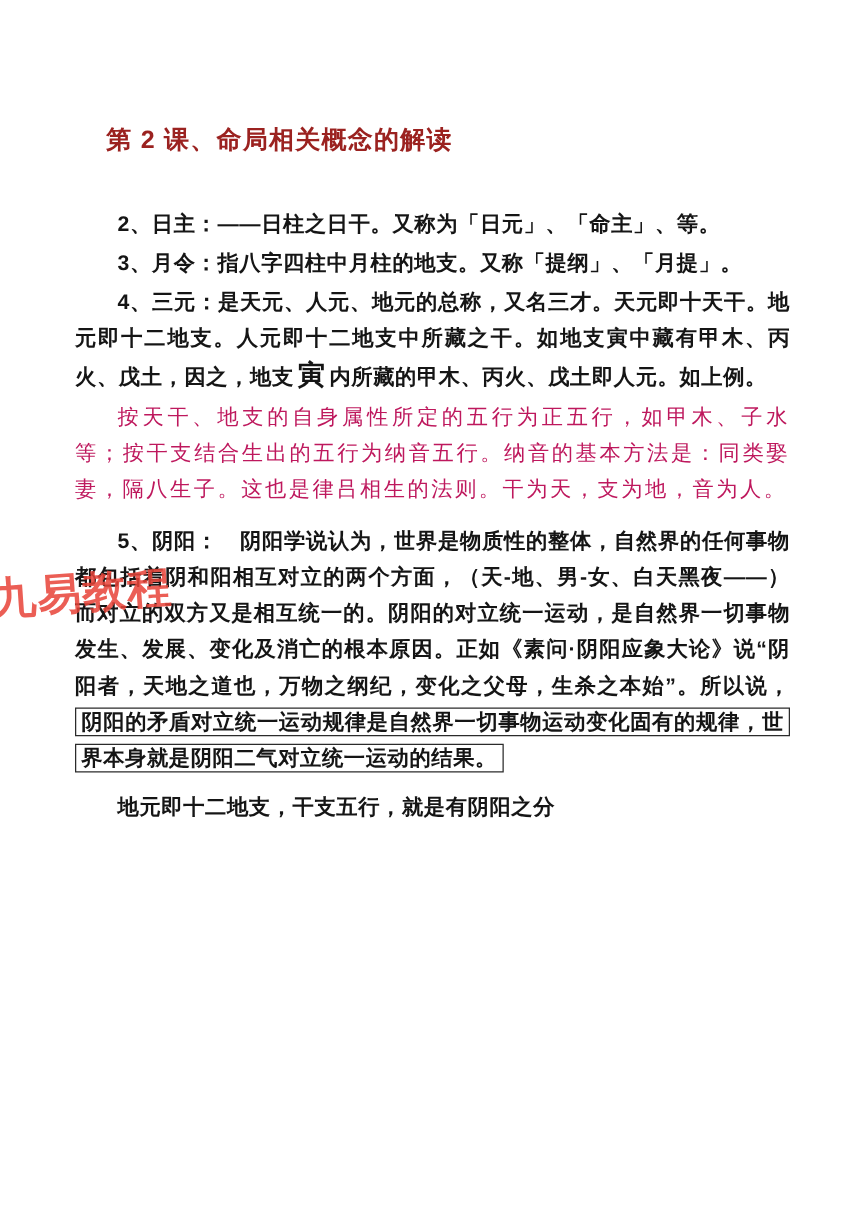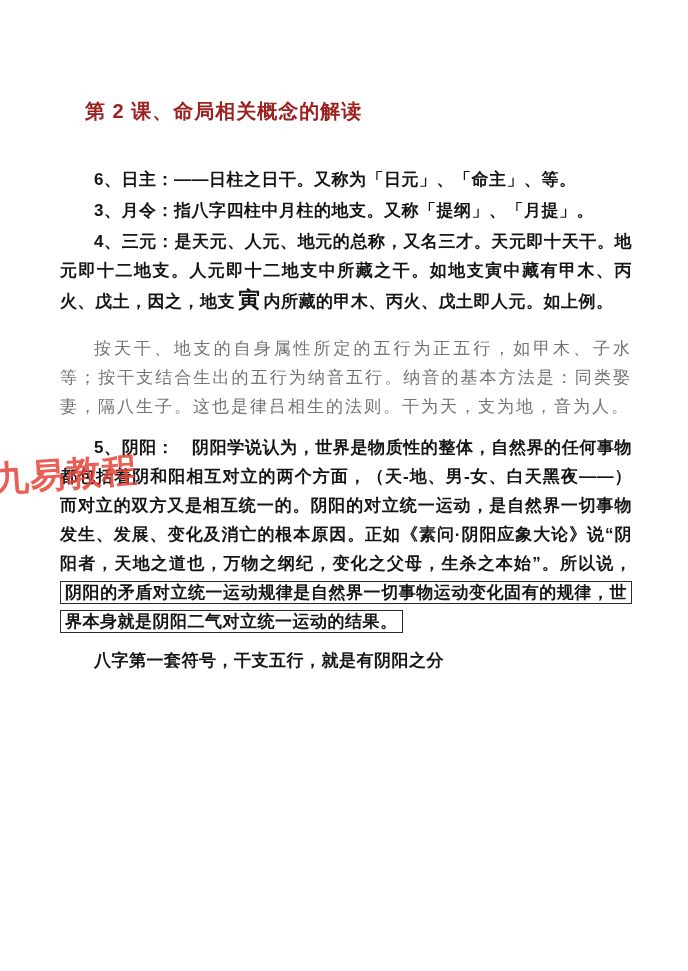--- a/index.html
+++ b/index.html
@@ -31,25 +31,25 @@
     line-height: 29px;
     font-weight: bold;
     text-align: justify;
     text-indent: 2em;
     letter-spacing: 0.5px;
   }
   .item { margin-bottom: 2px; }
   .p-sanyuan { margin-top: 0; }
   .p-wuxing { margin-top: 25px; }
   .p-nayin {
-    margin-top: 18px;
+    margin-top: 3px;
     font-family: "Liberation Serif", "DejaVu Serif", serif;
     font-weight: normal;
     letter-spacing: 2px;
-    color: #737373;
+    color: #be185d;
   }
   .p-yinyang { margin-top: 12px; }
   .p-closing { margin-top: 10px; }
   .yin-char {
     font-family: "Liberation Serif", "DejaVu Serif", serif;
     font-size: 22px;
     font-weight: bold;
     margin: 0 3px;
   }
   .boxed {
@@ -79,27 +79,27 @@
 
 <div class="page">
 
   <div class="watermark">九易教程</div>
 
   <div class="content">
 
     <h1 class="doc-title">第 2 课、命局相关概念的解读</h1>
 
 
-    <p class="para item">6、日主：——日柱之日干。又称为「日元」、「命主」、等。</p>
+    <p class="para item">2、日主：——日柱之日干。又称为「日元」、「命主」、等。</p>
 
     <p class="para item">3、月令：指八字四柱中月柱的地支。又称「提纲」、「月提」。</p>
 
     <p class="para p-sanyuan"><span>4、三元：是天元、人元、地元的总称，又名三才。天元即十天干。地元即十二地支。人元即十二地支中所藏之干。如地支寅中藏有甲木、丙火、戊土，因之，地支</span><span class="yin-char">寅</span><span>内所藏的甲木、丙火、戊土即人元。如上例。</span></p>
 
 
     <p class="para p-nayin">按天干、地支的自身属性所定的五行为正五行，如甲木、子水等；按干支结合生出的五行为纳音五行。纳音的基本方法是：同类娶妻，隔八生子。这也是律吕相生的法则。干为天，支为地，音为人。</p>
 
     <p class="para p-yinyang"><span>5、阴阳：　阴阳学说认为，世界是物质性的整体，自然界的任何事物都包括着阴和阳相互对立的两个方面，（天-地、男-女、白天黑夜——）而对立的双方又是相互统一的。阴阳的对立统一运动，是自然界一切事物发生、发展、变化及消亡的根本原因。正如《素问·阴阳应象大论》说“阴阳者，天地之道也，万物之纲纪，变化之父母，生杀之本始”。所以说，</span><span class="boxed">阴阳的矛盾对立统一运动规律是自然界一切事物运动变化固有的规律，世界本身就是阴阳二气对立统一运动的结果。</span></p>
 
-    <p class="para p-closing">八字第一套符号，干支五行，就是有阴阳之分</p>
+    <p class="para p-closing">地元即十二地支，干支五行，就是有阴阳之分</p>
 
   </div>
 </div>
 
 </body></html>

